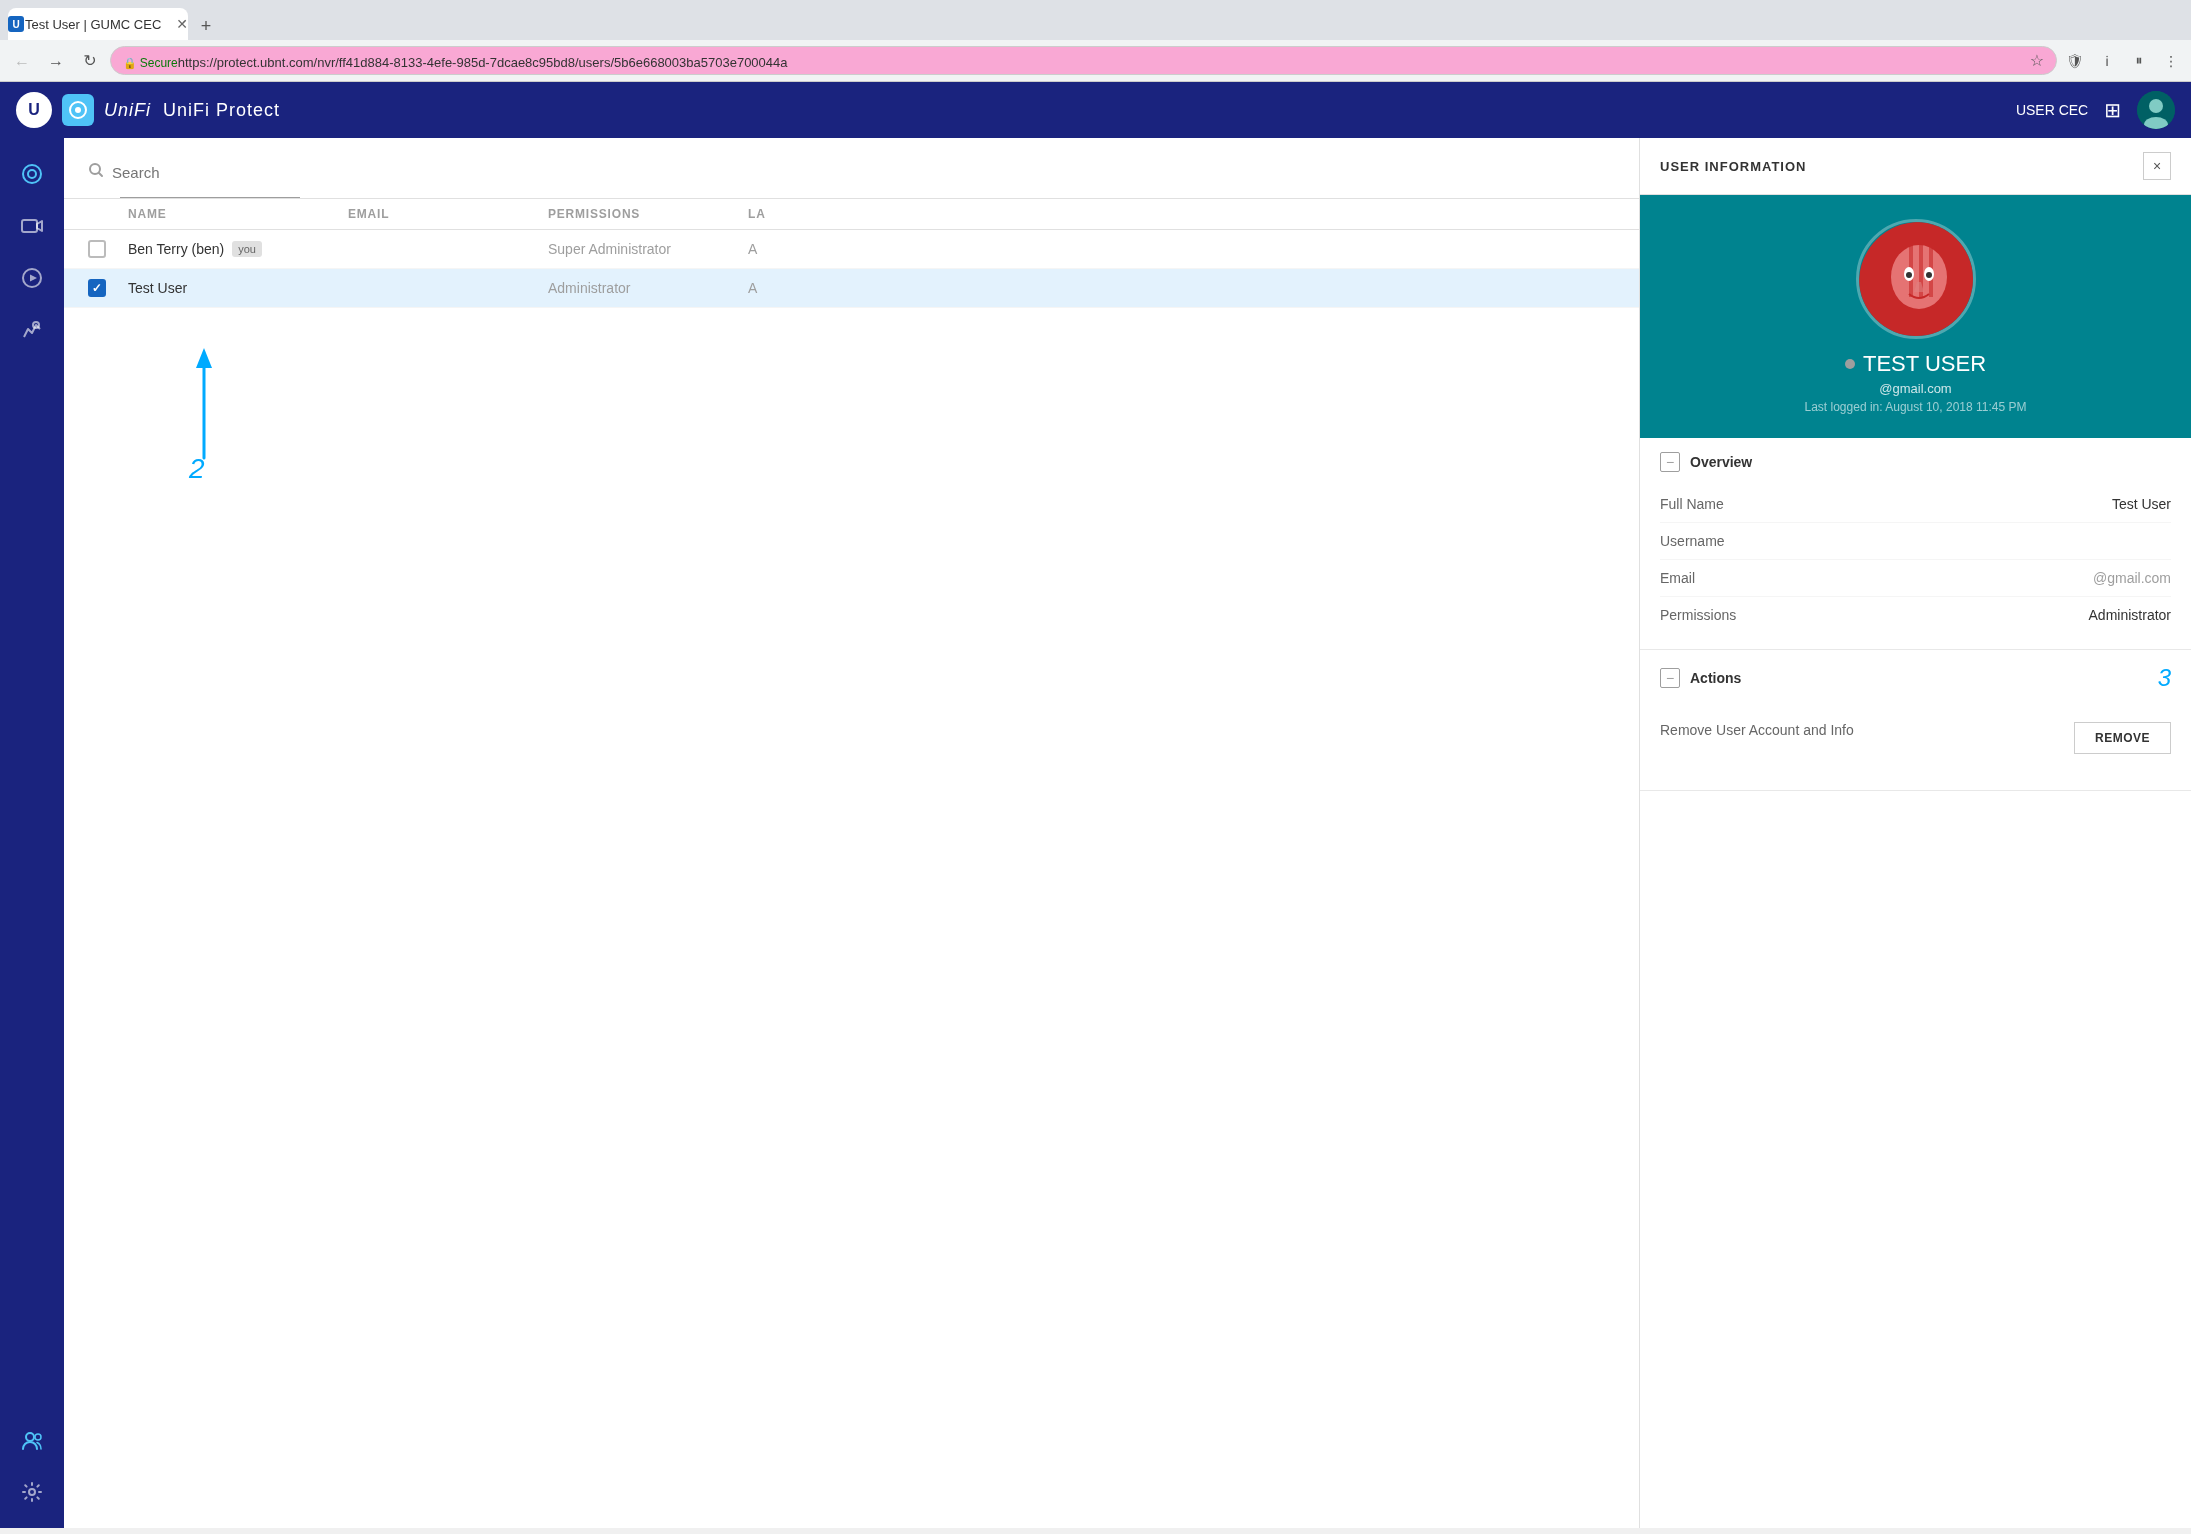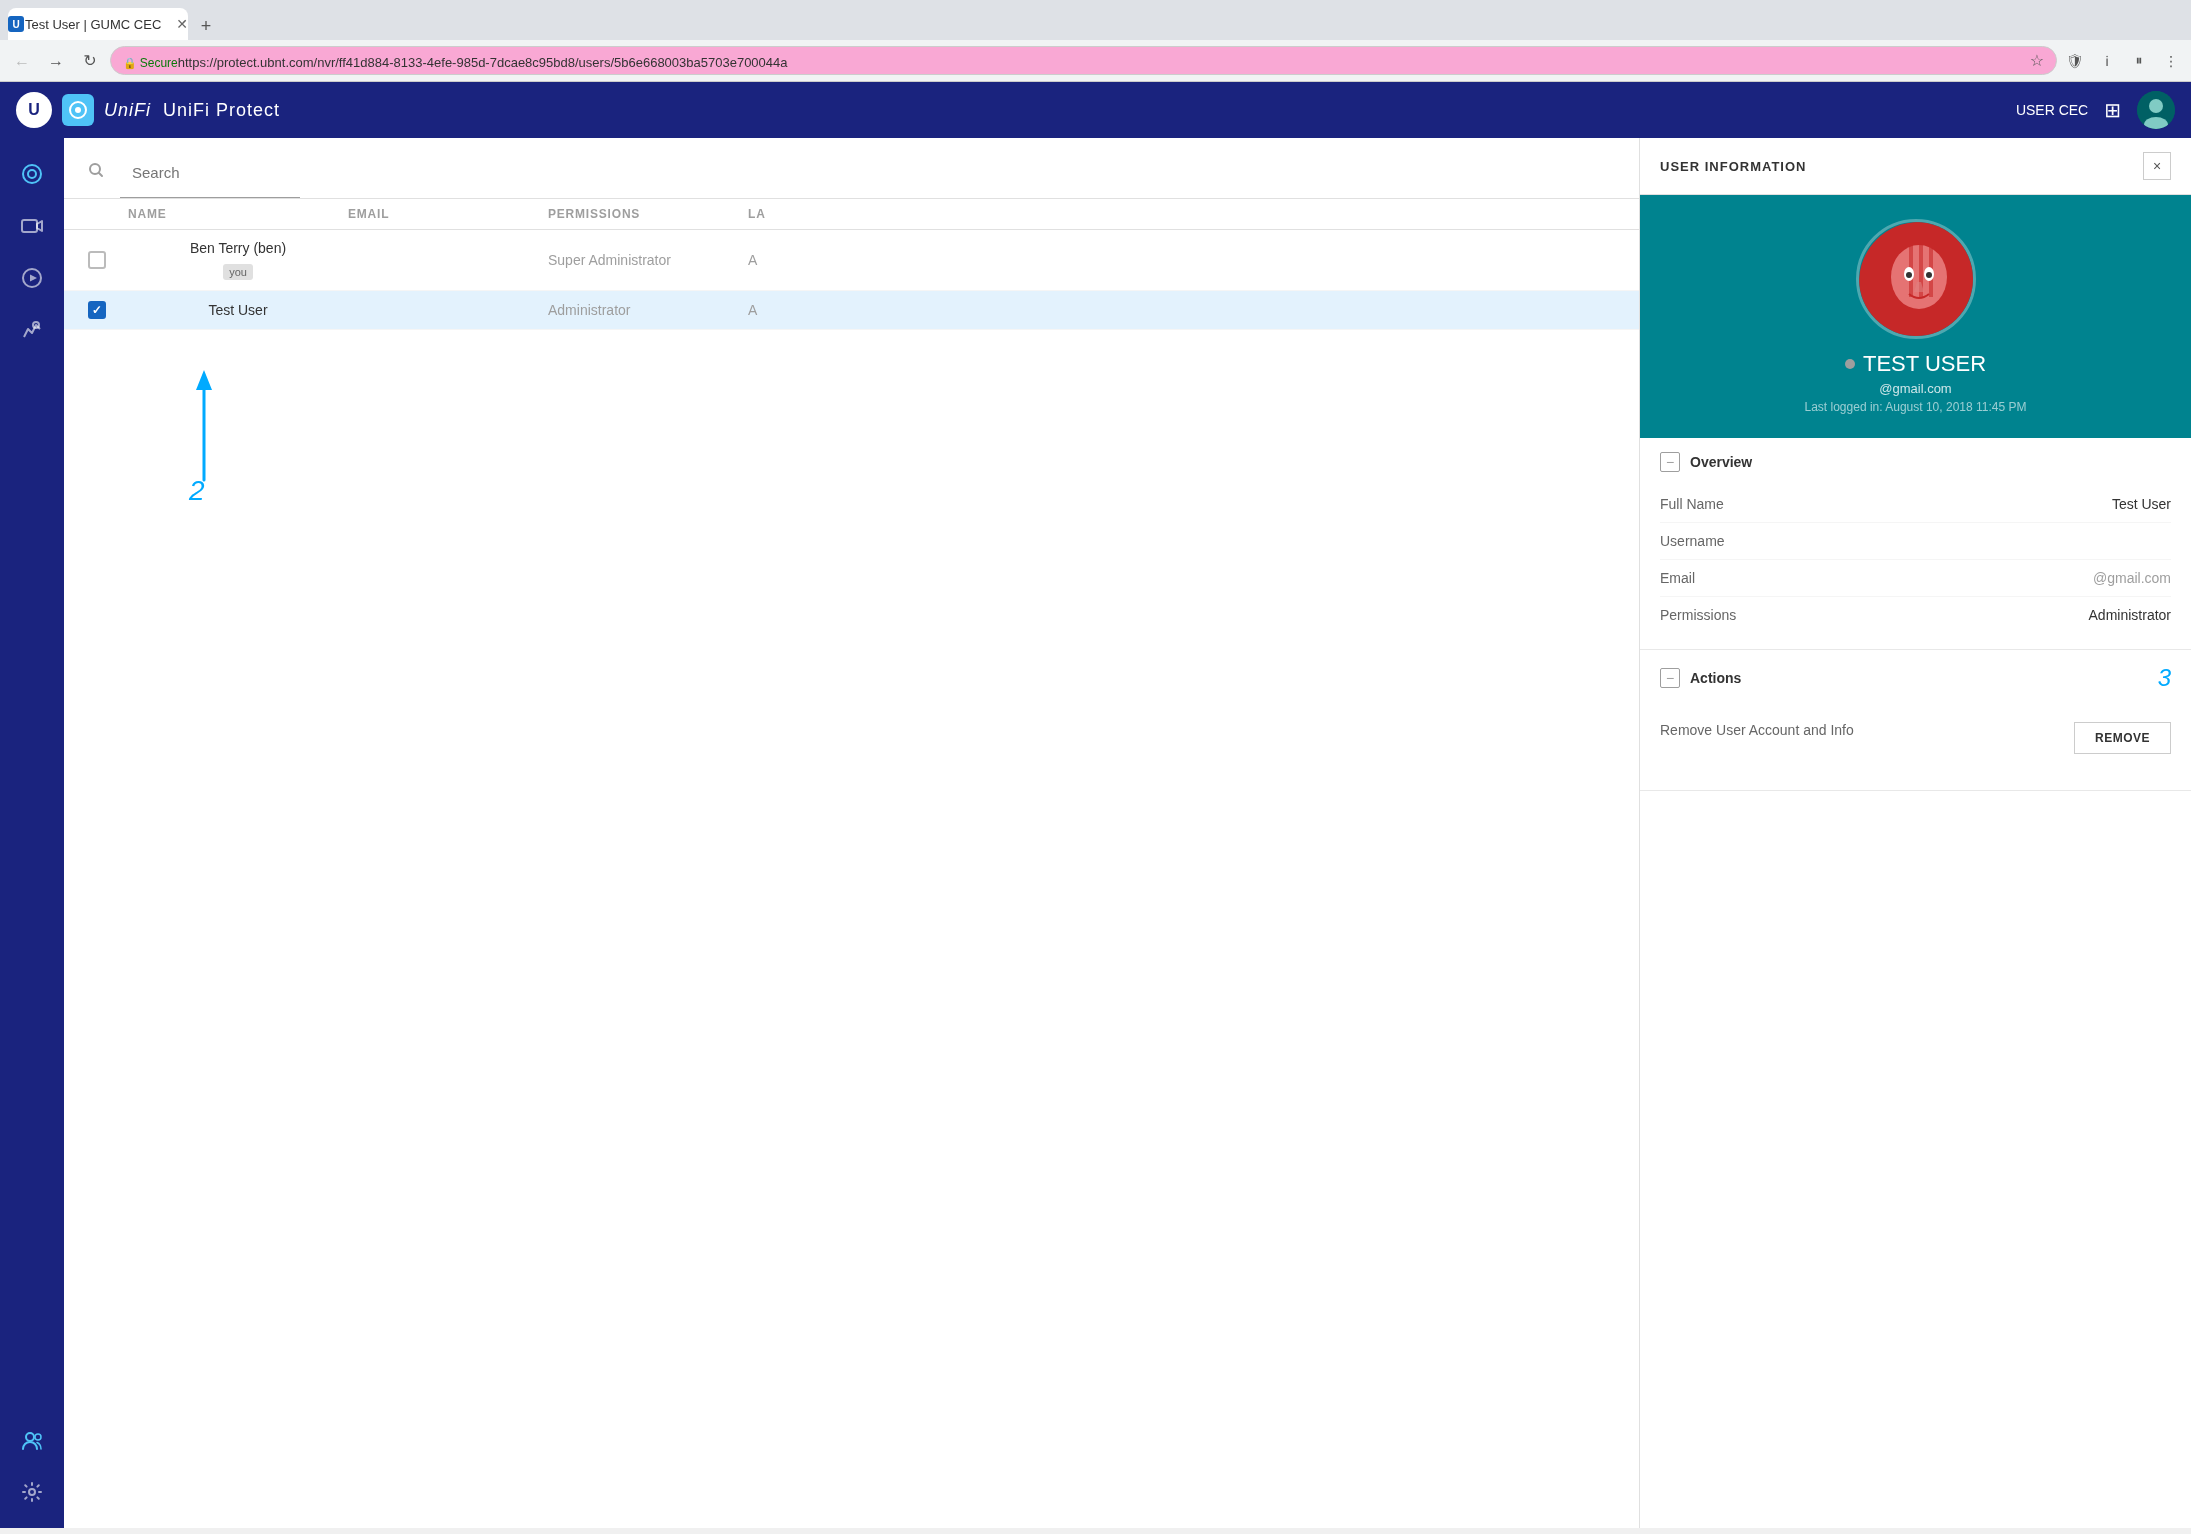--- a/index.html
+++ b/index.html
@@ -48,33 +48,33 @@
     .sidebar-item.active { color: #4fc3f7; }
     .sidebar-spacer { flex: 1; }
 
     
     .content-area { flex: 1; background: #fff; display: flex; overflow: hidden; position: relative; }
 
     
     .users-panel { flex: 1; display: flex; flex-direction: column; overflow: hidden; padding: 16px 0; }
     .search-bar { display: flex; align-items: center; gap: 8px; padding: 8px 24px 16px; border-bottom: 1px solid #e0e0e0; }
     .search-icon-wrap { color: #9e9e9e; font-size: 16px; }
-    .search-input { border: none; outline: none; font-size: 15px; color: #333; background: transparent; flex: 1; margin-left: 20px; }
+    .search-input { border: none; outline: none; font-size: 15px; color: #333; background: transparent; flex: 1; }
 
     .table-header { display: grid; grid-template-columns: 40px 220px 200px 200px 100px; padding: 8px 24px; border-bottom: 1px solid #e0e0e0; }
     .table-header-cell { font-size: 12px; font-weight: 600; color: #9e9e9e; letter-spacing: 0.8px; text-transform: uppercase; }
 
     .table-row { display: grid; grid-template-columns: 40px 220px 200px 200px 100px; padding: 10px 24px; align-items: center; border-bottom: 1px solid #f5f5f5; cursor: pointer; }
     .table-row.selected { background: #e3f2fd; }
 
     .checkbox { width: 18px; height: 18px; border: 2px solid #bbb; border-radius: 3px; display: flex; align-items: center; justify-content: center; cursor: pointer; }
     .checkbox.checked { background: #1565c0; border-color: #1565c0; }
     .checkbox.checked::after { content: '✓'; color: #fff; font-size: 12px; font-weight: bold; }
 
-    .user-name-cell { display: flex; align-items: center; gap: 8px; font-size: 14px; color: #333; flex-direction: column; }
+    .user-name-cell { display: flex; align-items: center; gap: 8px; font-size: 14px; color: #333; }
     .you-badge { background: #e0e0e0; color: #666; font-size: 11px; padding: 2px 6px; border-radius: 3px; }
     .cell-text { font-size: 14px; color: #9e9e9e; }
 
     
     .user-info-panel { width: 552px; background: #fff; border-left: 1px solid #e0e0e0; display: flex; flex-direction: column; overflow-y: auto; }
 
     .panel-header { display: flex; align-items: center; justify-content: space-between; padding: 14px 20px; border-bottom: 1px solid #e0e0e0; }
     .panel-title { font-size: 13px; font-weight: 600; color: #333; letter-spacing: 1px; text-transform: uppercase; }
     .panel-close { width: 28px; height: 28px; border: 1px solid #ccc; display: flex; align-items: center; justify-content: center; cursor: pointer; color: #555; font-size: 14px; }
 

